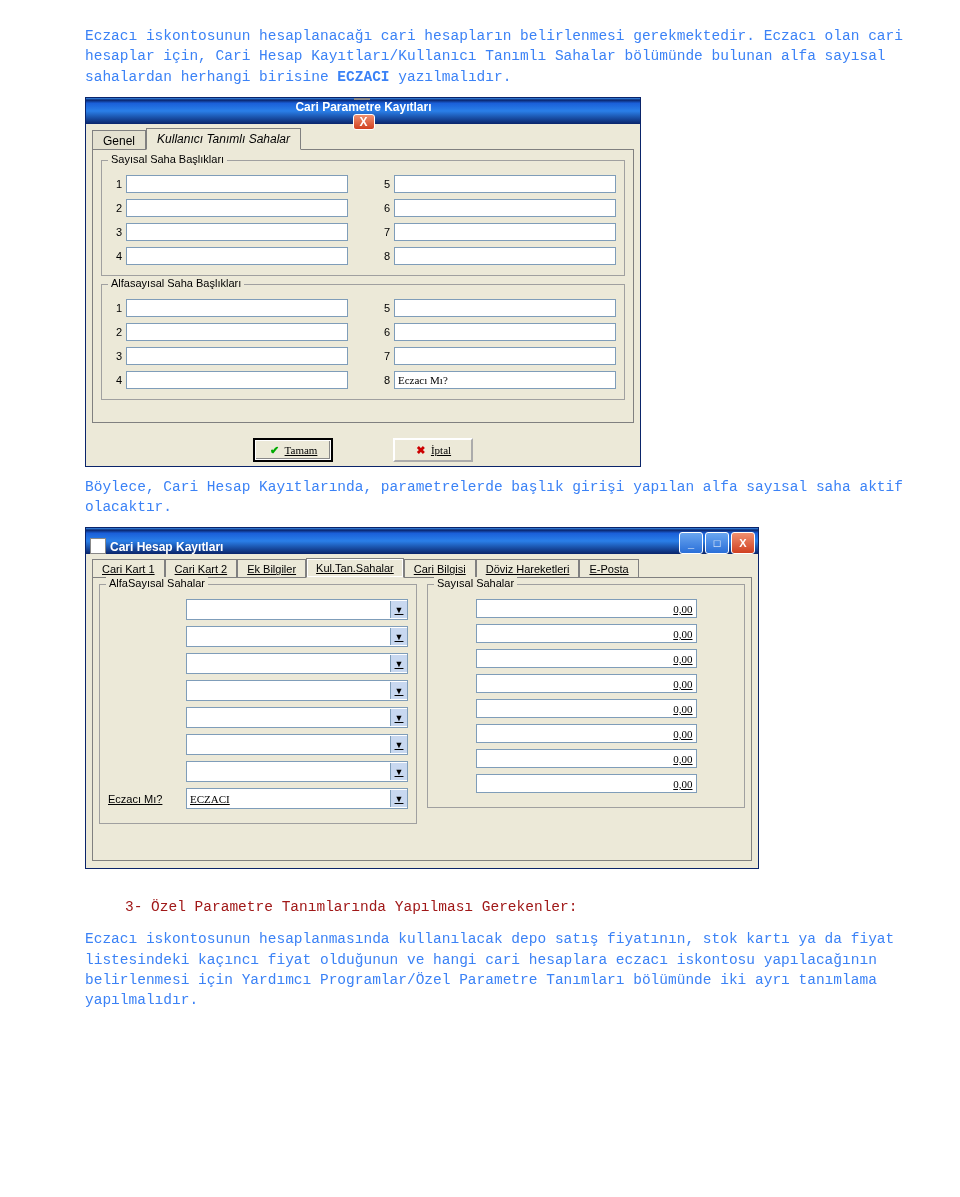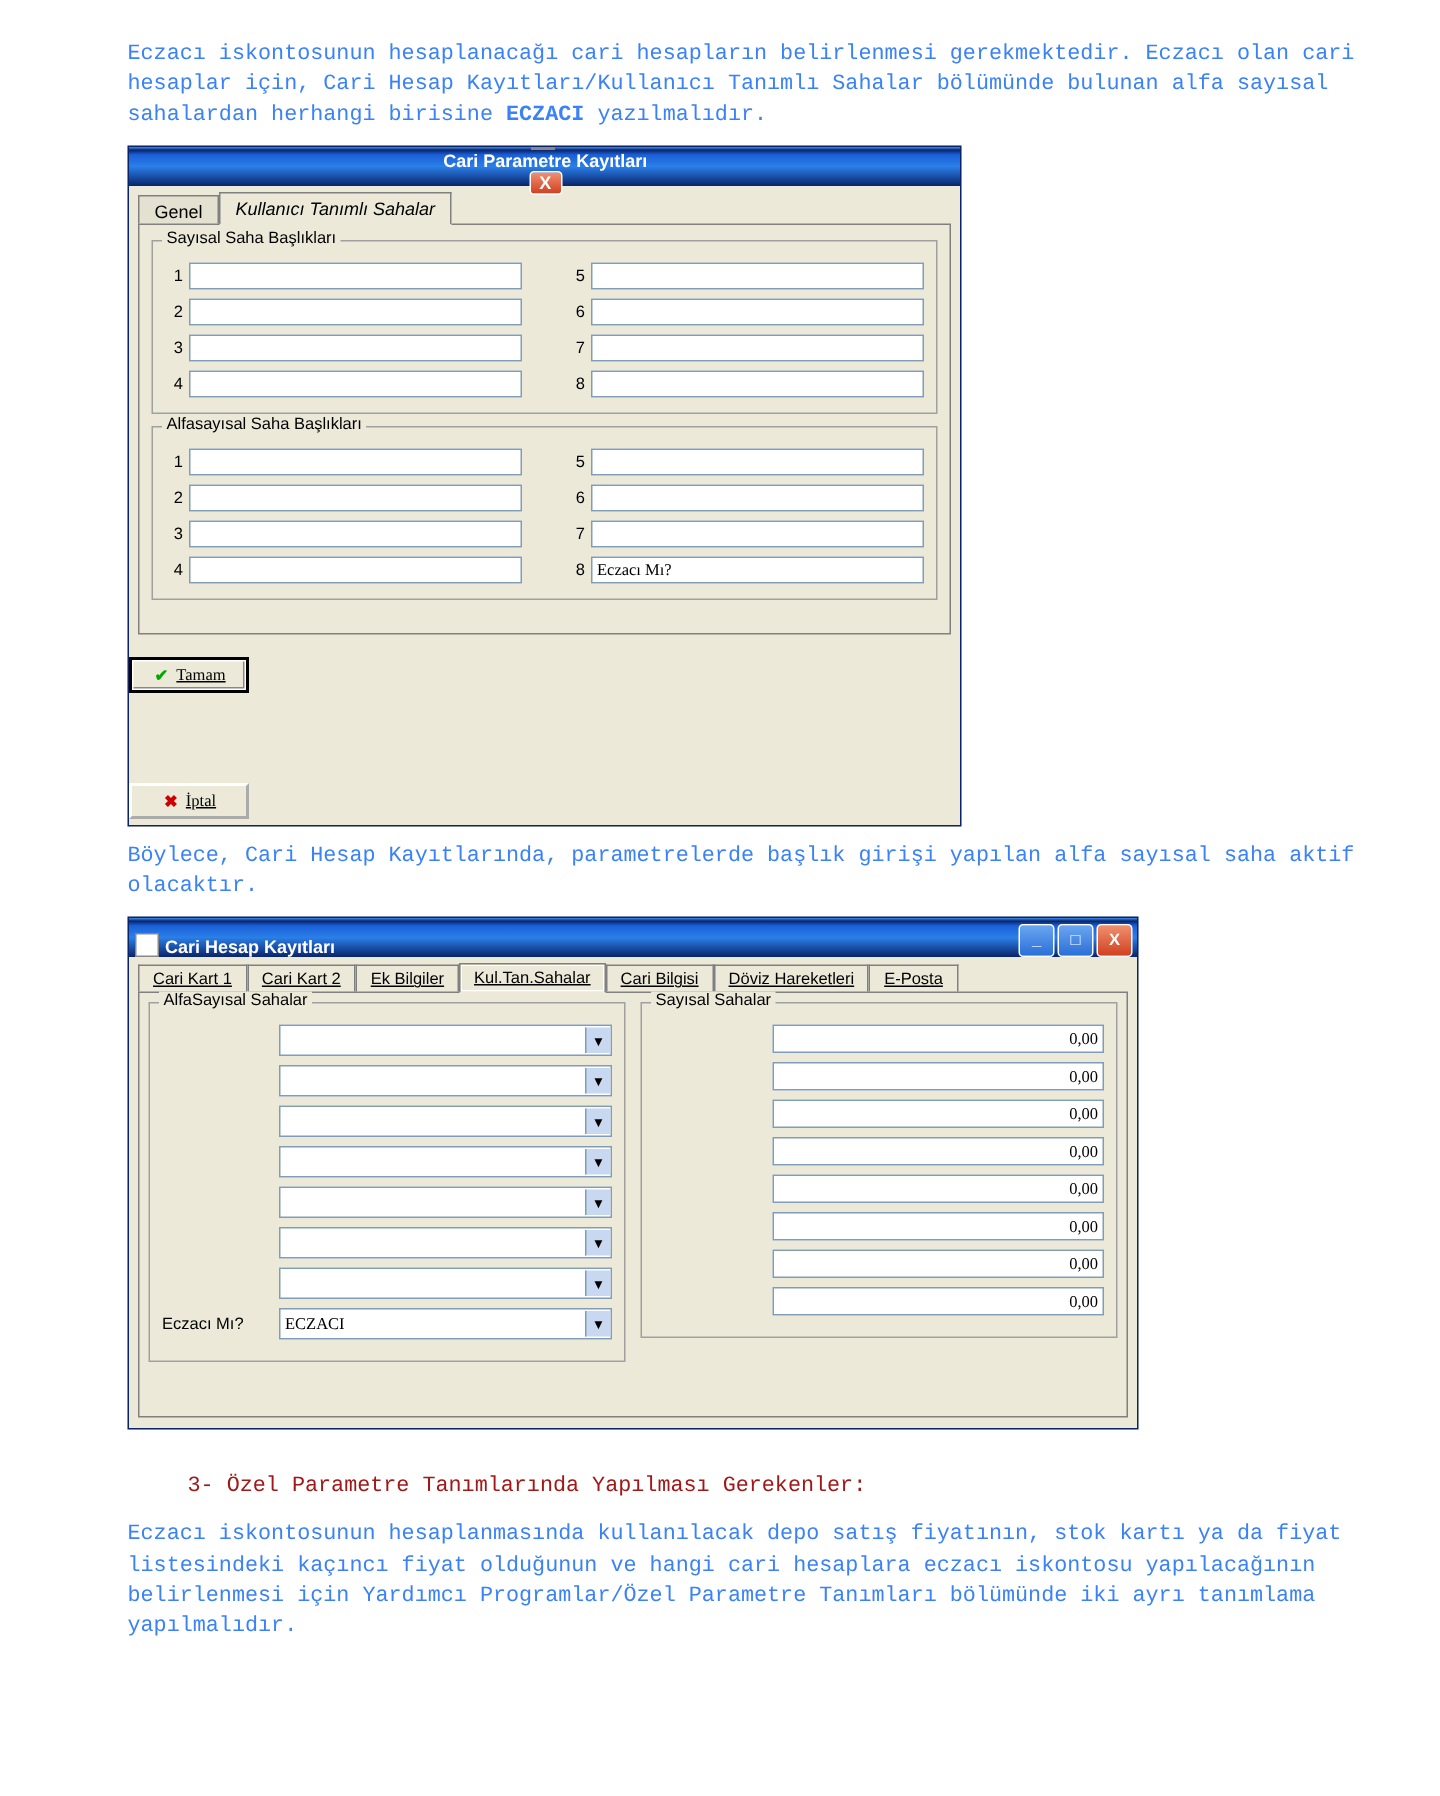--- a/index.html
+++ b/index.html
@@ -119,21 +119,20 @@
     font: 11px Tahoma;
     padding:1px 3px;
     width: 100%;
     box-sizing:border-box;
   }
   .btnrow1 {
     display:flex;
     justify-content:center;
     gap: 60px;
     padding: 8px 0 4px 0;
-    flex-direction: column;
   }
   .btnrow1 button {
     width: 80px; height:24px;
     background:#ece9d8;
     border:2px outset #fff;
     font: 11px Tahoma;
     cursor:pointer;
     display:flex; align-items:center; justify-content:center; gap:4px;
   }
   .btnrow1 button.def { border:2px solid #000; box-shadow: inset 0 0 0 1px #fff, inset -1px -1px 0 1px #888;}
@@ -189,21 +188,21 @@
   }
   .tab2.active{ z-index:2; border-bottom:1px solid #ece9d8; top:0; box-shadow: inset 0 0 0 1px #fff;}
   .tabbody2 {
     margin:0 6px 6px 6px;
     border:1px solid #808080;
     background:#ece9d8;
     padding:6px;
     position:relative; top:-1px;
     height: 270px;
   }
-  .cols2 { display:flex; gap:10px; height:100%;}
+  .cols2 { display:flex; gap:10px; height:100%;text-decoration:underline;}
   .cols2 .col { flex:1; }
   .groupbox2 {
     border:1px solid #a0a0a0;
     padding: 14px 8px 8px 8px;
     position:relative;
   }
   .groupbox2 .legend {
     position:absolute; top:-8px; left:6px;
     background:#ece9d8; padding:0 3px; font-size:11px;
   }
@@ -214,21 +213,21 @@
     display:flex; align-items:center; justify-content:space-between;
     padding:0 0 0 3px; font:11px Tahoma; cursor:pointer;
   }
   .alfarow .combo .dd {
     width:16px; height:17px;
     background:#c8d8f0;
     border-left:1px solid #7f9db9;
     display:flex;align-items:center;justify-content:center;
     color:#000; font-size:9px;
   }
-  .numrow { display:flex; align-items:center; gap:4px; margin-bottom:6px; justify-content:flex-end;}
+  .numrow { display:flex; align-items:center; gap:4px; margin-bottom:6px; justify-content:center;}
   .numrow .val {
     width:221px; height:19px; border:1px solid #7f9db9; background:#fff;
     text-align:right; padding:0 3px; font:11px Tahoma; box-sizing:border-box;
     display:flex; align-items:center; justify-content:flex-end;
   }
 </style>
 </head>
 <body>
 
 <div class="doc">

